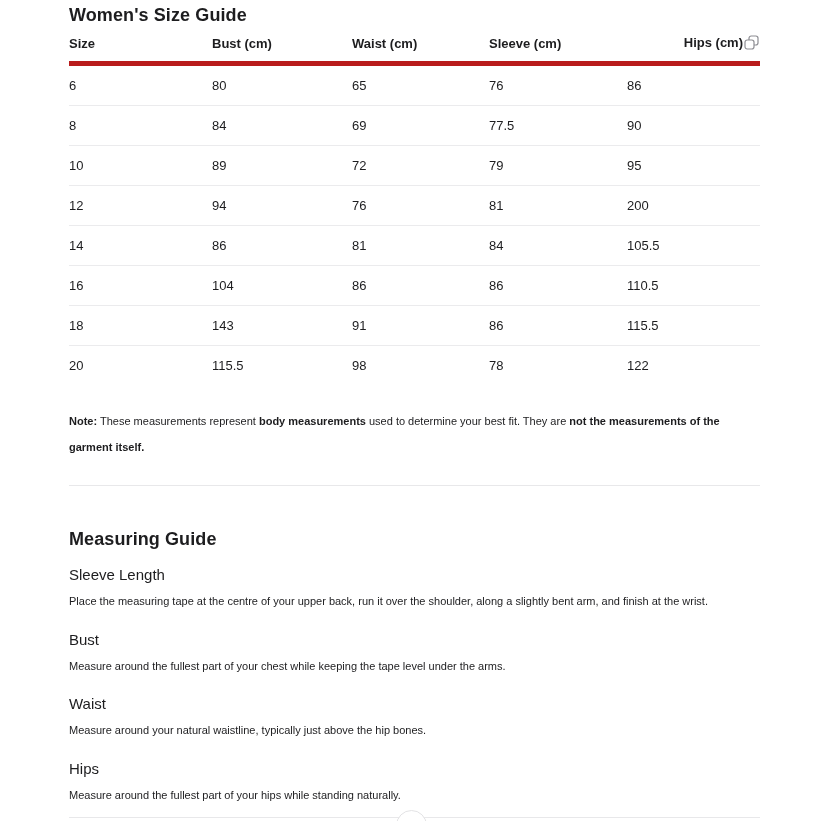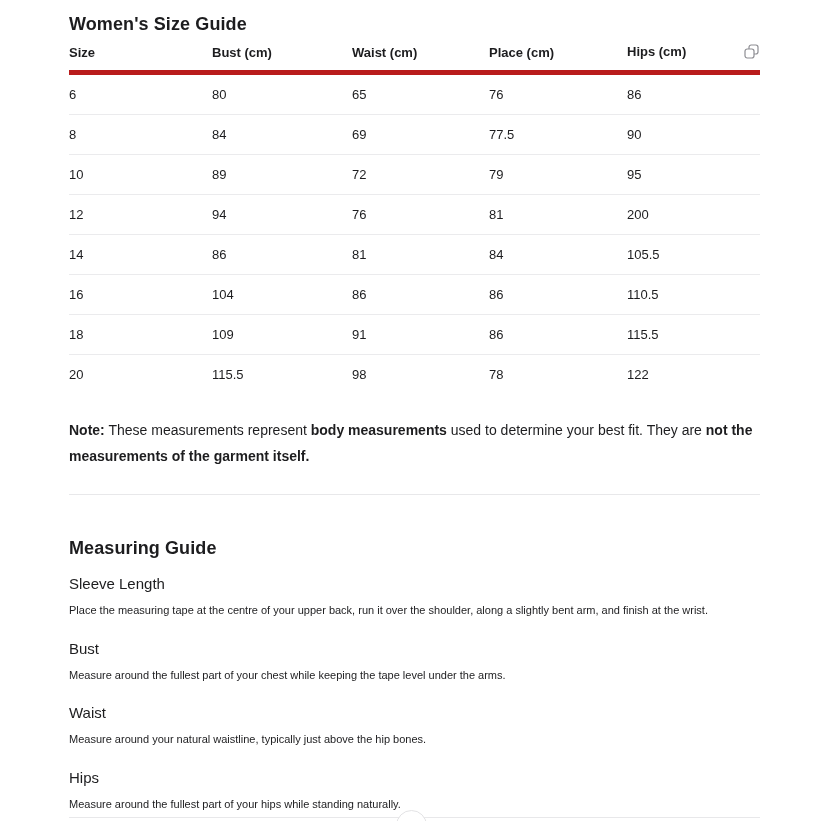--- a/index.html
+++ b/index.html
@@ -7,21 +7,21 @@
   body {
     width: 821px;
     height: 821px;
     background: #ffffff;
     color: #1d1d1f;
     font-family: "Liberation Sans", sans-serif;
     position: relative;
     overflow: hidden;
   }
   .content {
-    padding: 11px 61px 0 69px;
+    padding: 2px 61px 0 69px;
     width: 758px;
   }
   .page-title {
     margin: 0;
     padding-top: 3px;
     font-size: 18px;
     line-height: 21px;
     font-weight: 700;
     letter-spacing: 0.1px;
   }
@@ -44,35 +44,35 @@
     font-size: 13px;
     font-weight: 400;
     line-height: 15px;
     padding: 12px 0;
     border-bottom: 1px solid #ebebed;
   }
   table.size-table tbody tr:last-child td { border-bottom: none; }
   .th-flex {
     display: flex;
     align-items: center;
-    justify-content: space-between;
+    justify-content: flex-end;
   }
   .copy-btn {
     border: none;
     background: transparent;
     padding: 0;
     margin: 0;
     cursor: pointer;
     display: inline-flex;
     align-items: center;
   }
   .note {
     margin: 24px 0 14px 0;
     width: 691px;
-    font-size: 14px;
+    font-size: 11px;
     line-height: 25.5px;
     font-weight: 400;
   }
   .note b { font-weight: 700; }
   .divider {
     border: none;
     border-top: 1px solid #e8e8ea;
     margin: 25px 0 0 0;
     width: 691px;
   }
@@ -130,21 +130,21 @@
         <col style="width:140px">
         <col style="width:137px">
         <col style="width:138px">
         <col style="width:133px">
     </colgroup>
     <thead>
       <tr>
         <th>Size</th>
         <th>Bust (cm)</th>
         <th>Waist (cm)</th>
-        <th>Place (cm)</th>
+        <th>Sleeve (cm)</th>
         <th>
           <div class="th-flex">
             <span>Hips (cm)</span>
             <button class="copy-btn">
               <svg width="17" height="17" viewBox="0 0 17 17" fill="none" stroke="#8e8e93" stroke-width="1.2">
                 <rect x="6" y="2" width="9" height="9" rx="2.2"></rect>
                 <rect x="2" y="6" width="9" height="9" rx="2.2" fill="#ffffff"></rect>
               </svg>
             </button>
           </div>
@@ -189,21 +189,21 @@
       </tr>
       <tr>
         <td>16</td>
         <td>104</td>
         <td>86</td>
         <td>86</td>
         <td>110.5</td>
       </tr>
       <tr>
         <td>18</td>
-        <td>109</td>
+        <td>143</td>
         <td>91</td>
         <td>86</td>
         <td>115.5</td>
       </tr>
       <tr>
         <td>20</td>
         <td>115.5</td>
         <td>98</td>
         <td>78</td>
         <td>122</td>

